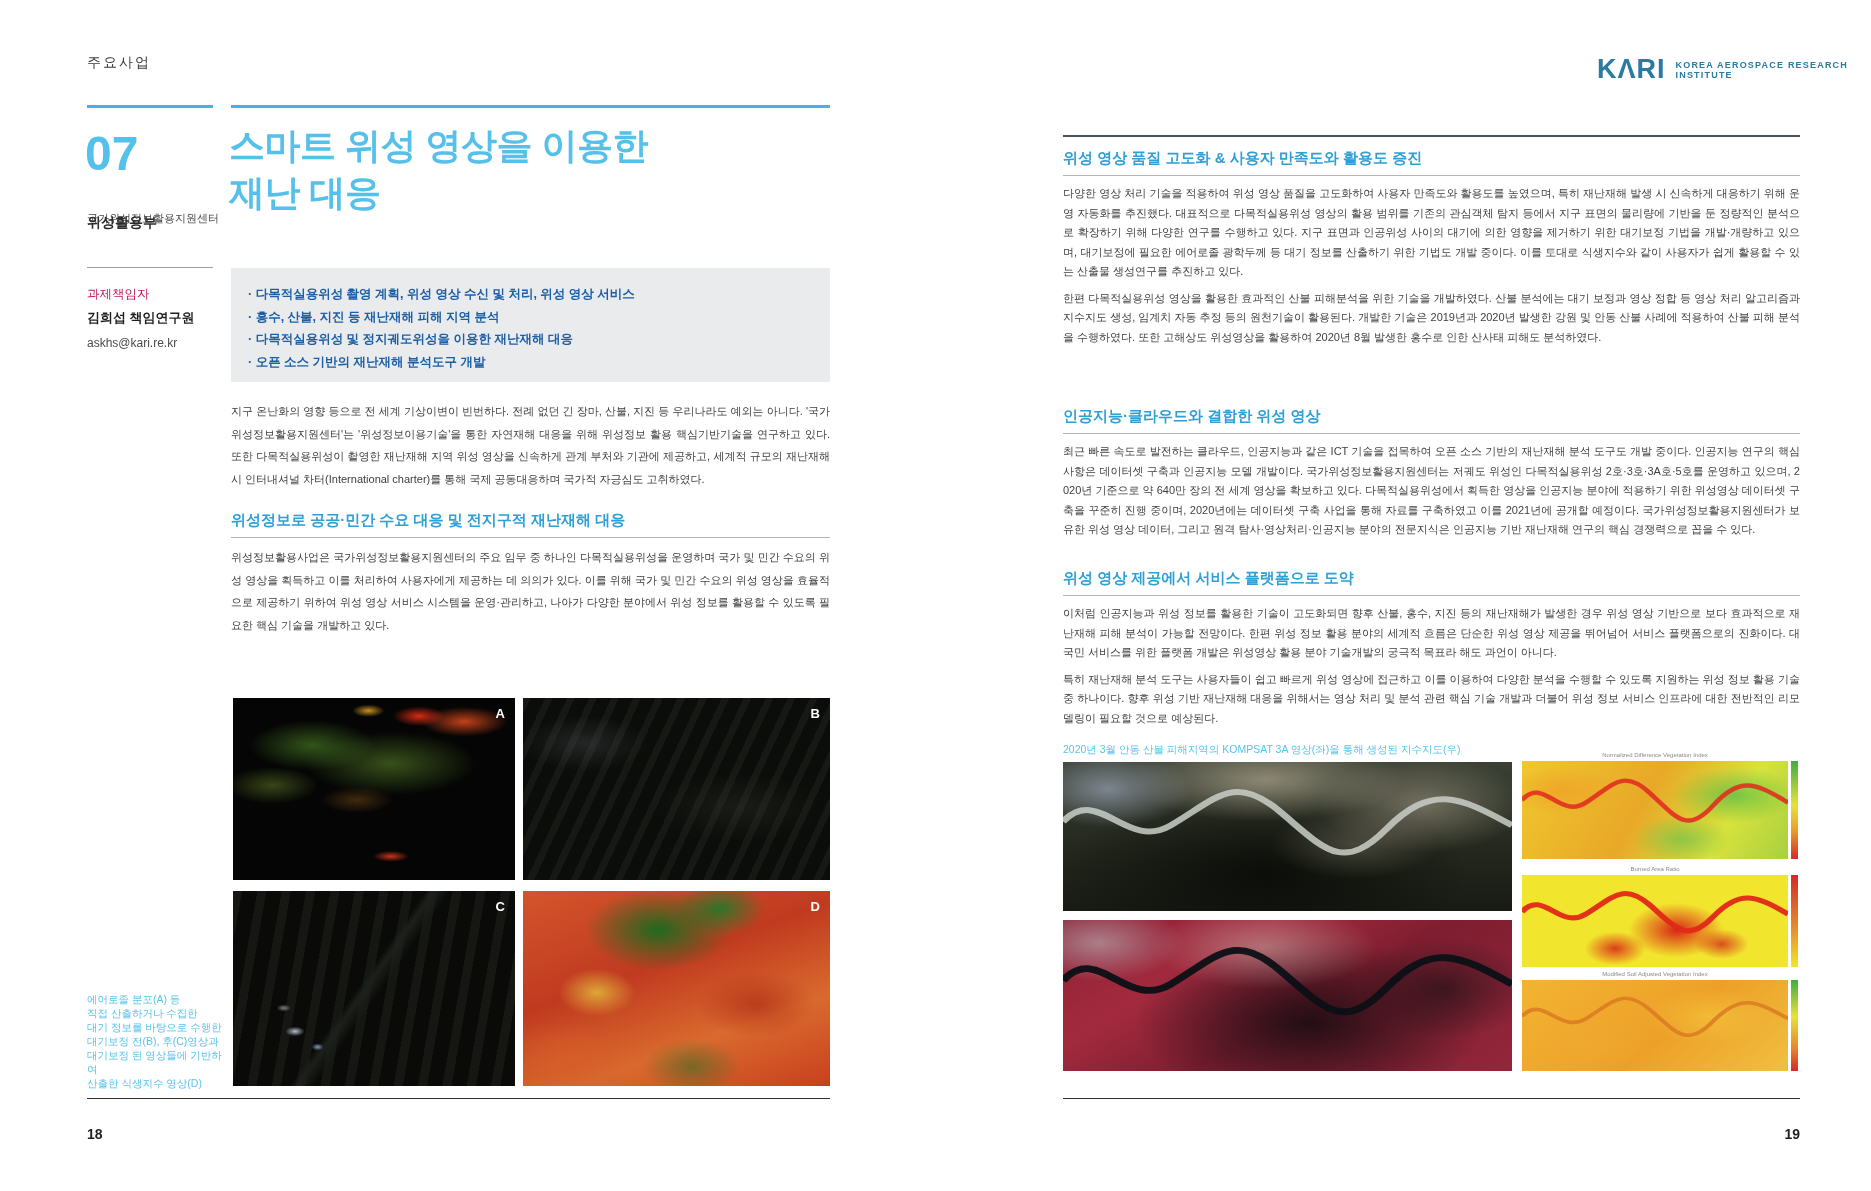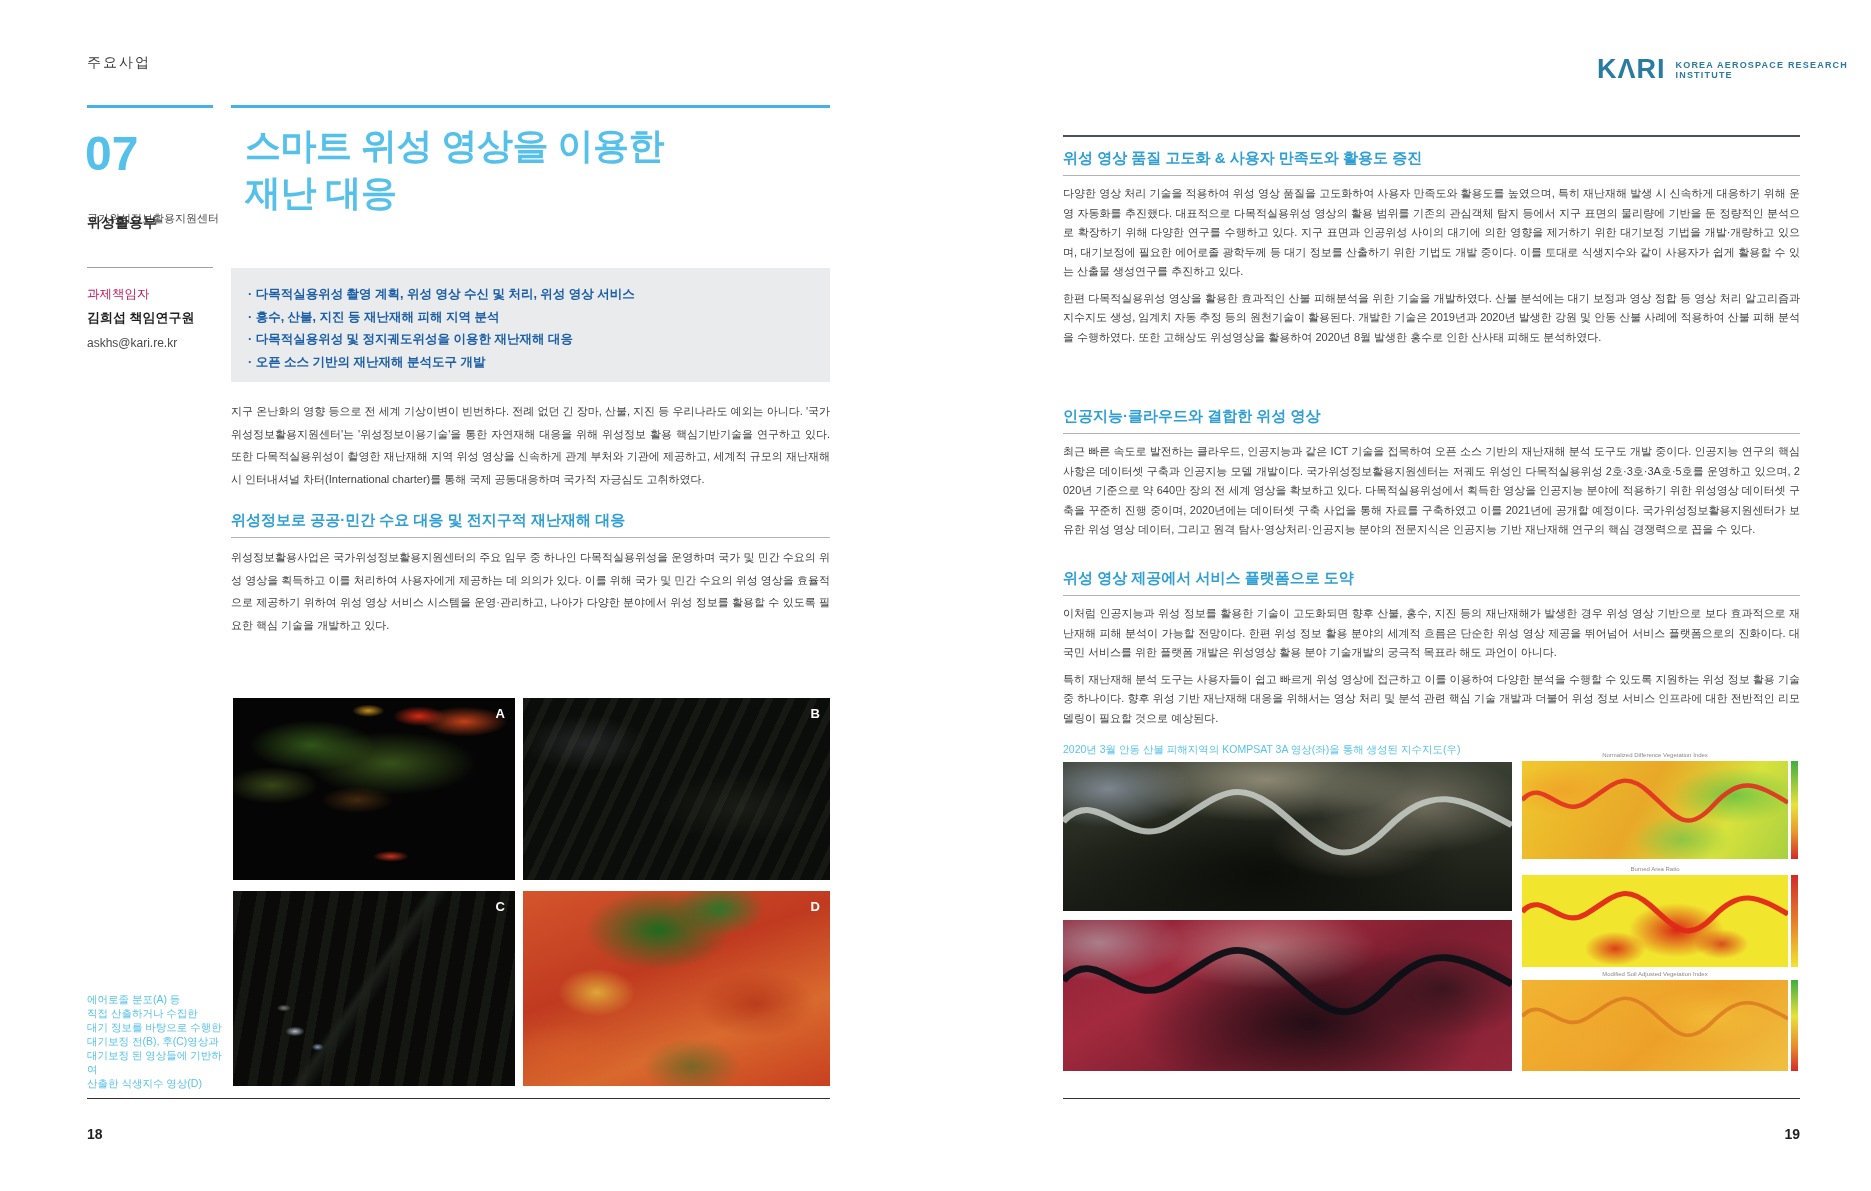--- a/index.html
+++ b/index.html
@@ -8,21 +8,21 @@
   .abs{position:absolute;}
   .kicker{font-size:14px;color:#3a3a3a;letter-spacing:2px;}
   .accent-rule{background:#45b1e6;height:3px;}
   .big-num{font-size:48px;font-weight:bold;color:#55c0e9;line-height:1;margin-top:8px;}
   .org{font-size:11px;color:#4a4a4a;text-align:center;}
   .dept{font-size:14px;font-weight:bold;color:#2c2c2c;}
   .thin-rule{height:1px;background:#9aa0a6;}
   .pi-label{font-size:12.5px;color:#be185d;}
   .pi-name{font-size:13px;font-weight:bold;color:#1f1f1f;}
   .pi-email{font-size:12px;color:#4a4a4a;}
-  .title{font-size:36px;font-weight:bold;color:#55c0e9;line-height:47px;letter-spacing:-0.5px;margin-left:16px;}
+  .title{font-size:36px;font-weight:bold;color:#55c0e9;line-height:47px;letter-spacing:-0.5px;}
   .graybox{background:#e9ebed;padding:15px 14px 0 17px;box-sizing:border-box;}
   .bullet{font-size:12.5px;font-weight:bold;color:#1c5fa6;line-height:22.5px;}
   .body-l{font-size:11px;line-height:22.5px;color:#3d3d3d;text-align:justify;word-break:break-all;}
   .body-r{font-size:11px;line-height:19.5px;color:#3f3f3f;text-align:justify;word-break:break-all;}
   .body-r p, .body-l p{margin:0 0 7px 0;}
   .sec-h{font-size:15px;font-weight:bold;color:#2f9fd4;margin:0;}
   .sec-rule{height:1px;background:#b3b3b3;margin:7px 0 8px 0;}
   .cap-cyan{font-size:10.5px;line-height:14px;color:#58c3ea;}
   .footer-rule{height:1px;background:#2f2f2f;}
   .pg-num{font-size:14px;font-weight:bold;color:#1f1f1f;}

